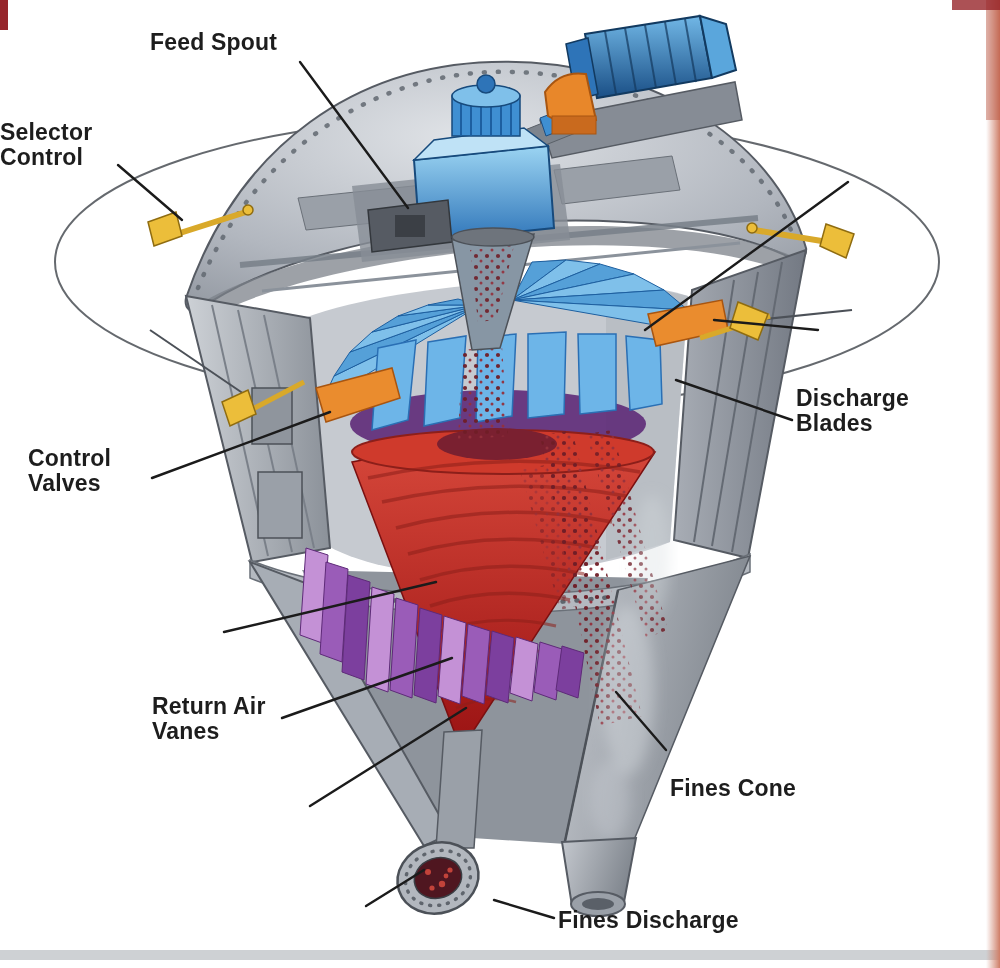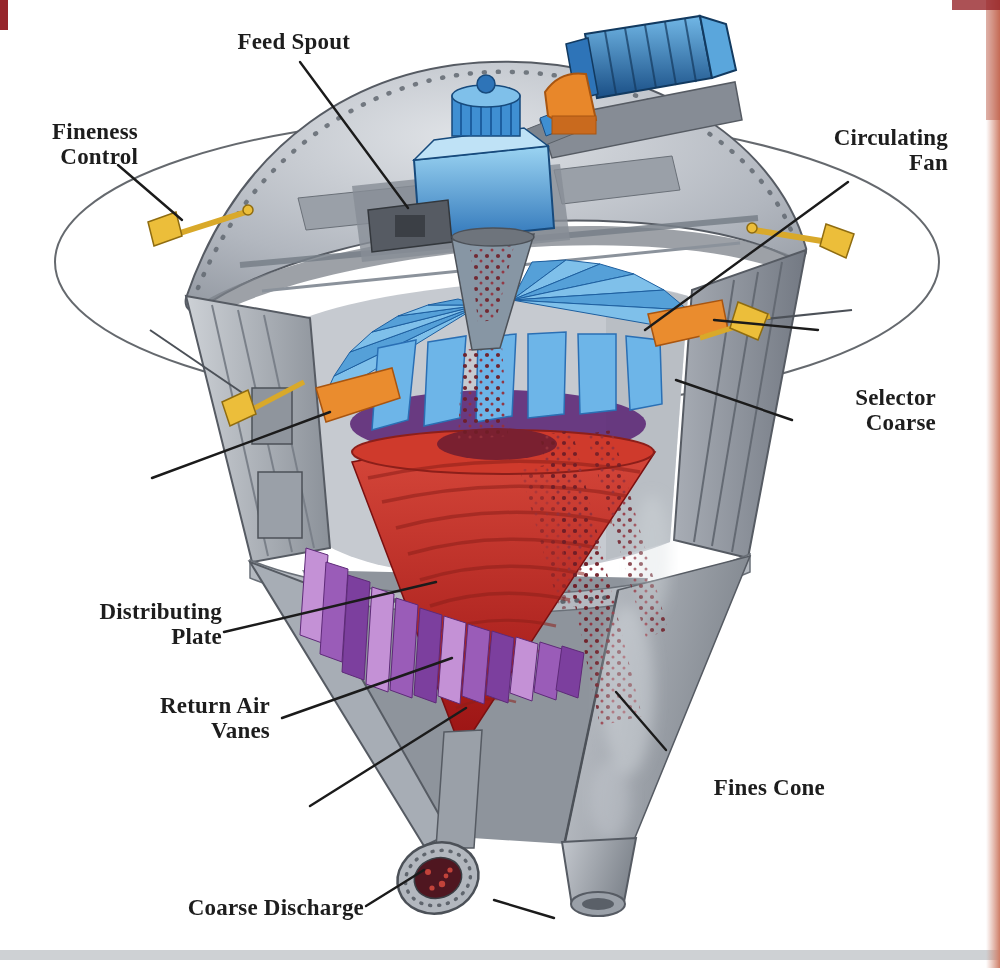--- a/index.html
+++ b/index.html
@@ -6,23 +6,22 @@
   body{font-family:"Liberation Sans",sans-serif;}
   .stage{position:relative;width:1000px;height:968px;overflow:hidden;background:#ffffff;}
   .stage svg{position:absolute;left:0;top:0;}
   .lbl{
     position:absolute;
     font-weight:700;
     font-size:23px;
     line-height:1.07;
     letter-spacing:.2px;
     color:#1d1d1d;
-    text-align:right;
+    text-align:left;
     user-select:none;
-    font-family:Liberation Serif, serif;
   }
 </style>
 </head>
 <body>
 
 <div class="stage">
 
 <svg width="1000" height="968" viewBox="0 0 1000 968">
   <defs>
     <linearGradient id="steelV" x1="0" y1="0" x2="1" y2="0">
@@ -278,21 +277,20 @@
   <g>
     <rect x="0" y="950" width="1000" height="10" fill="#ced1d4"></rect>
     <rect x="986" y="0" width="14" height="968" fill="url(#edgePink)"></rect>
     <rect x="986" y="0" width="14" height="120" fill="#b8523f" opacity="0.45"></rect>
     <rect x="0" y="0" width="8" height="30" fill="#97262b"></rect>
     <rect x="952" y="0" width="48" height="10" fill="#97262b" opacity="0.8"></rect>
   </g>
 </svg>
 
 <div class="lbl" style="left:150px;top:30px;width:200px;">Feed Spout</div>
-<div class="lbl" style="left:0px;top:120px;width:138px;">Fineness Control</div>
-<div class="lbl" style="left:798px;top:126px;width:150px;">Circulating Fan</div>
-<div class="lbl" style="left:796px;top:386px;width:140px;">Selector Coarse</div>
-<div class="lbl" style="left:60px;top:600px;width:162px;">Distributing Plate</div>
+<div class="lbl" style="left:0px;top:120px;width:138px;">Selector Control</div>
+<div class="lbl" style="left:796px;top:386px;width:140px;">Discharge Blades</div>
+<div class="lbl" style="left:28px;top:446px;width:138px;">Control Valves</div>
 <div class="lbl" style="left:152px;top:694px;width:118px;">Return Air Vanes</div>
 <div class="lbl" style="left:670px;top:776px;width:155px;">Fines Cone</div>
-<div class="lbl" style="left:112px;top:896px;width:252px;">Coarse Discharge</div>
+<div class="lbl" style="left:558px;top:908px;width:250px;">Fines Discharge</div>
 
 </div>
 
 </body></html>

